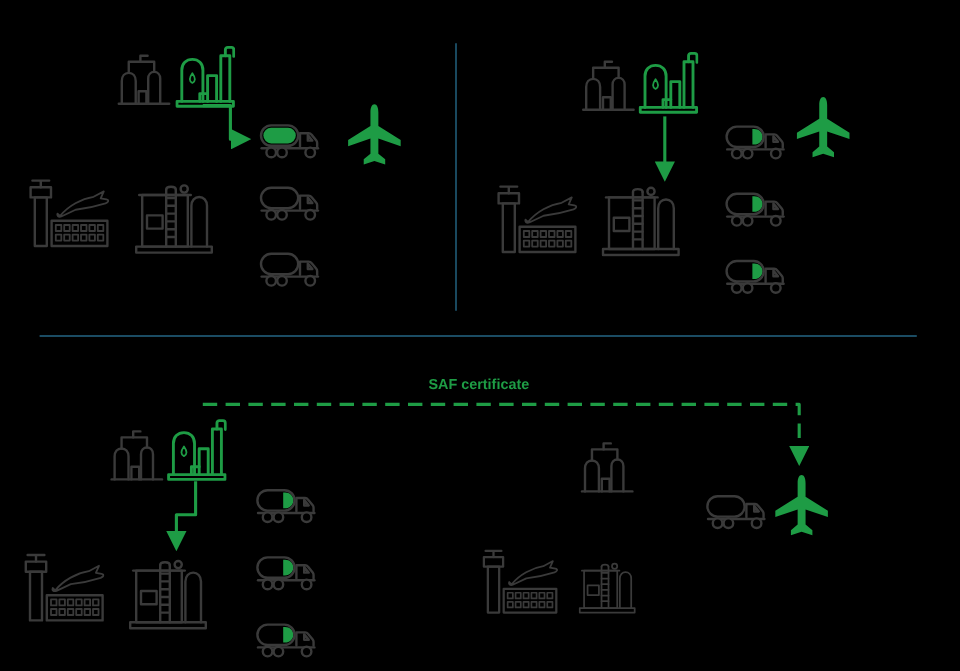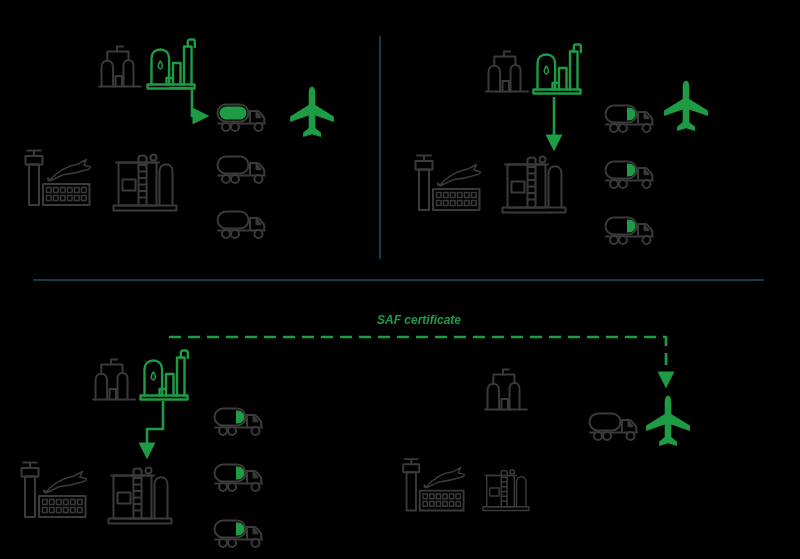--- a/index.html
+++ b/index.html
@@ -12,22 +12,22 @@
   #scene .outline{fill:none;stroke:currentColor;stroke-width:2;stroke-linecap:round;stroke-linejoin:round}
   #scene .outline-thick{fill:none;stroke:currentColor;stroke-width:2.4;stroke-linecap:round;stroke-linejoin:round}
   #scene .thin{fill:none;stroke:currentColor;stroke-width:1.5;stroke-linecap:round;stroke-linejoin:round}
   #scene .wheel{fill:#000;stroke:currentColor;stroke-width:2}
   #scene .tankfill{fill:var(--green);stroke:none}
   #scene .solid{fill:currentColor;stroke:none}
   #scene .arrow{fill:none;stroke:var(--green);stroke-width:2.6;stroke-linejoin:round}
   #scene .arrow.dashed{stroke-dasharray:12 7}
   #scene .divider{stroke:var(--divider);stroke-width:1.6}
   .saf-label{
-    position:absolute;left:377px;top:313px;width:90px;
-    color:var(--green);font-style:italic;font-weight:700;font-size:12px;line-height:14px;
+    position:absolute;left:357px;top:313px;width:90px;
+    color:var(--green);font-weight:700;font-size:12px;line-height:14px;
     white-space:nowrap;
   }
 </style>
 </head>
 <body style="background: rgb(0, 0, 0);">
 
 <div class="stage">
   <svg id="scene" width="800" height="559" viewBox="0 0 800 559">
     <defs>
       <marker id="ah" viewBox="0 0 10 10" refX="8" refY="5" markerWidth="6.5" markerHeight="6.5" orient="auto">

